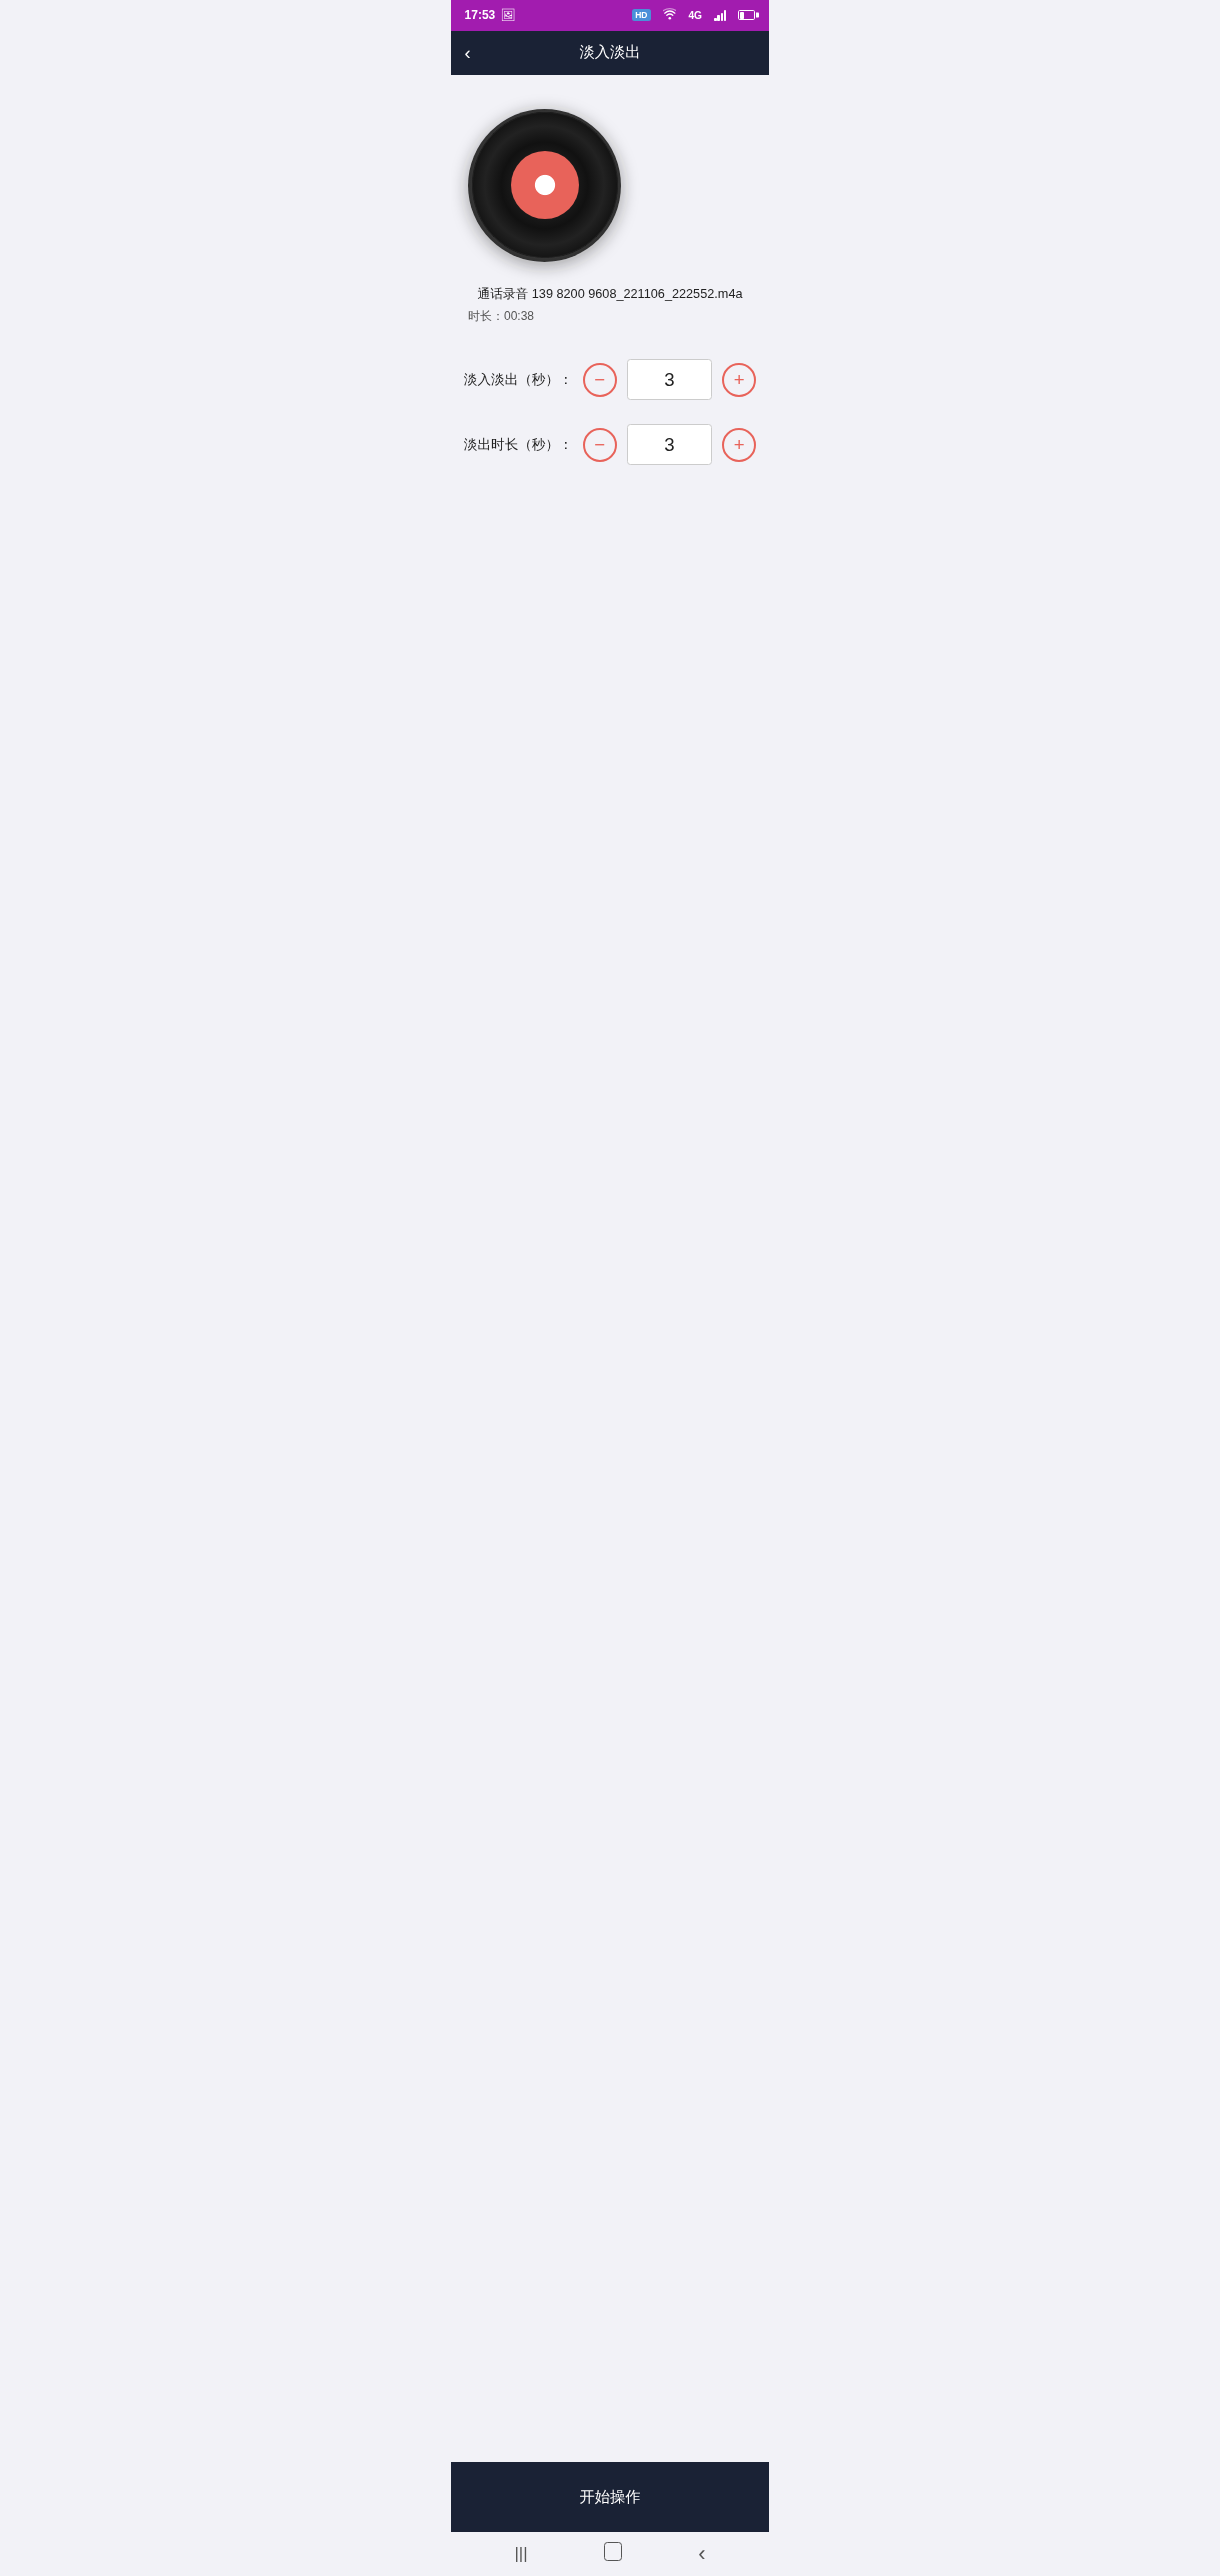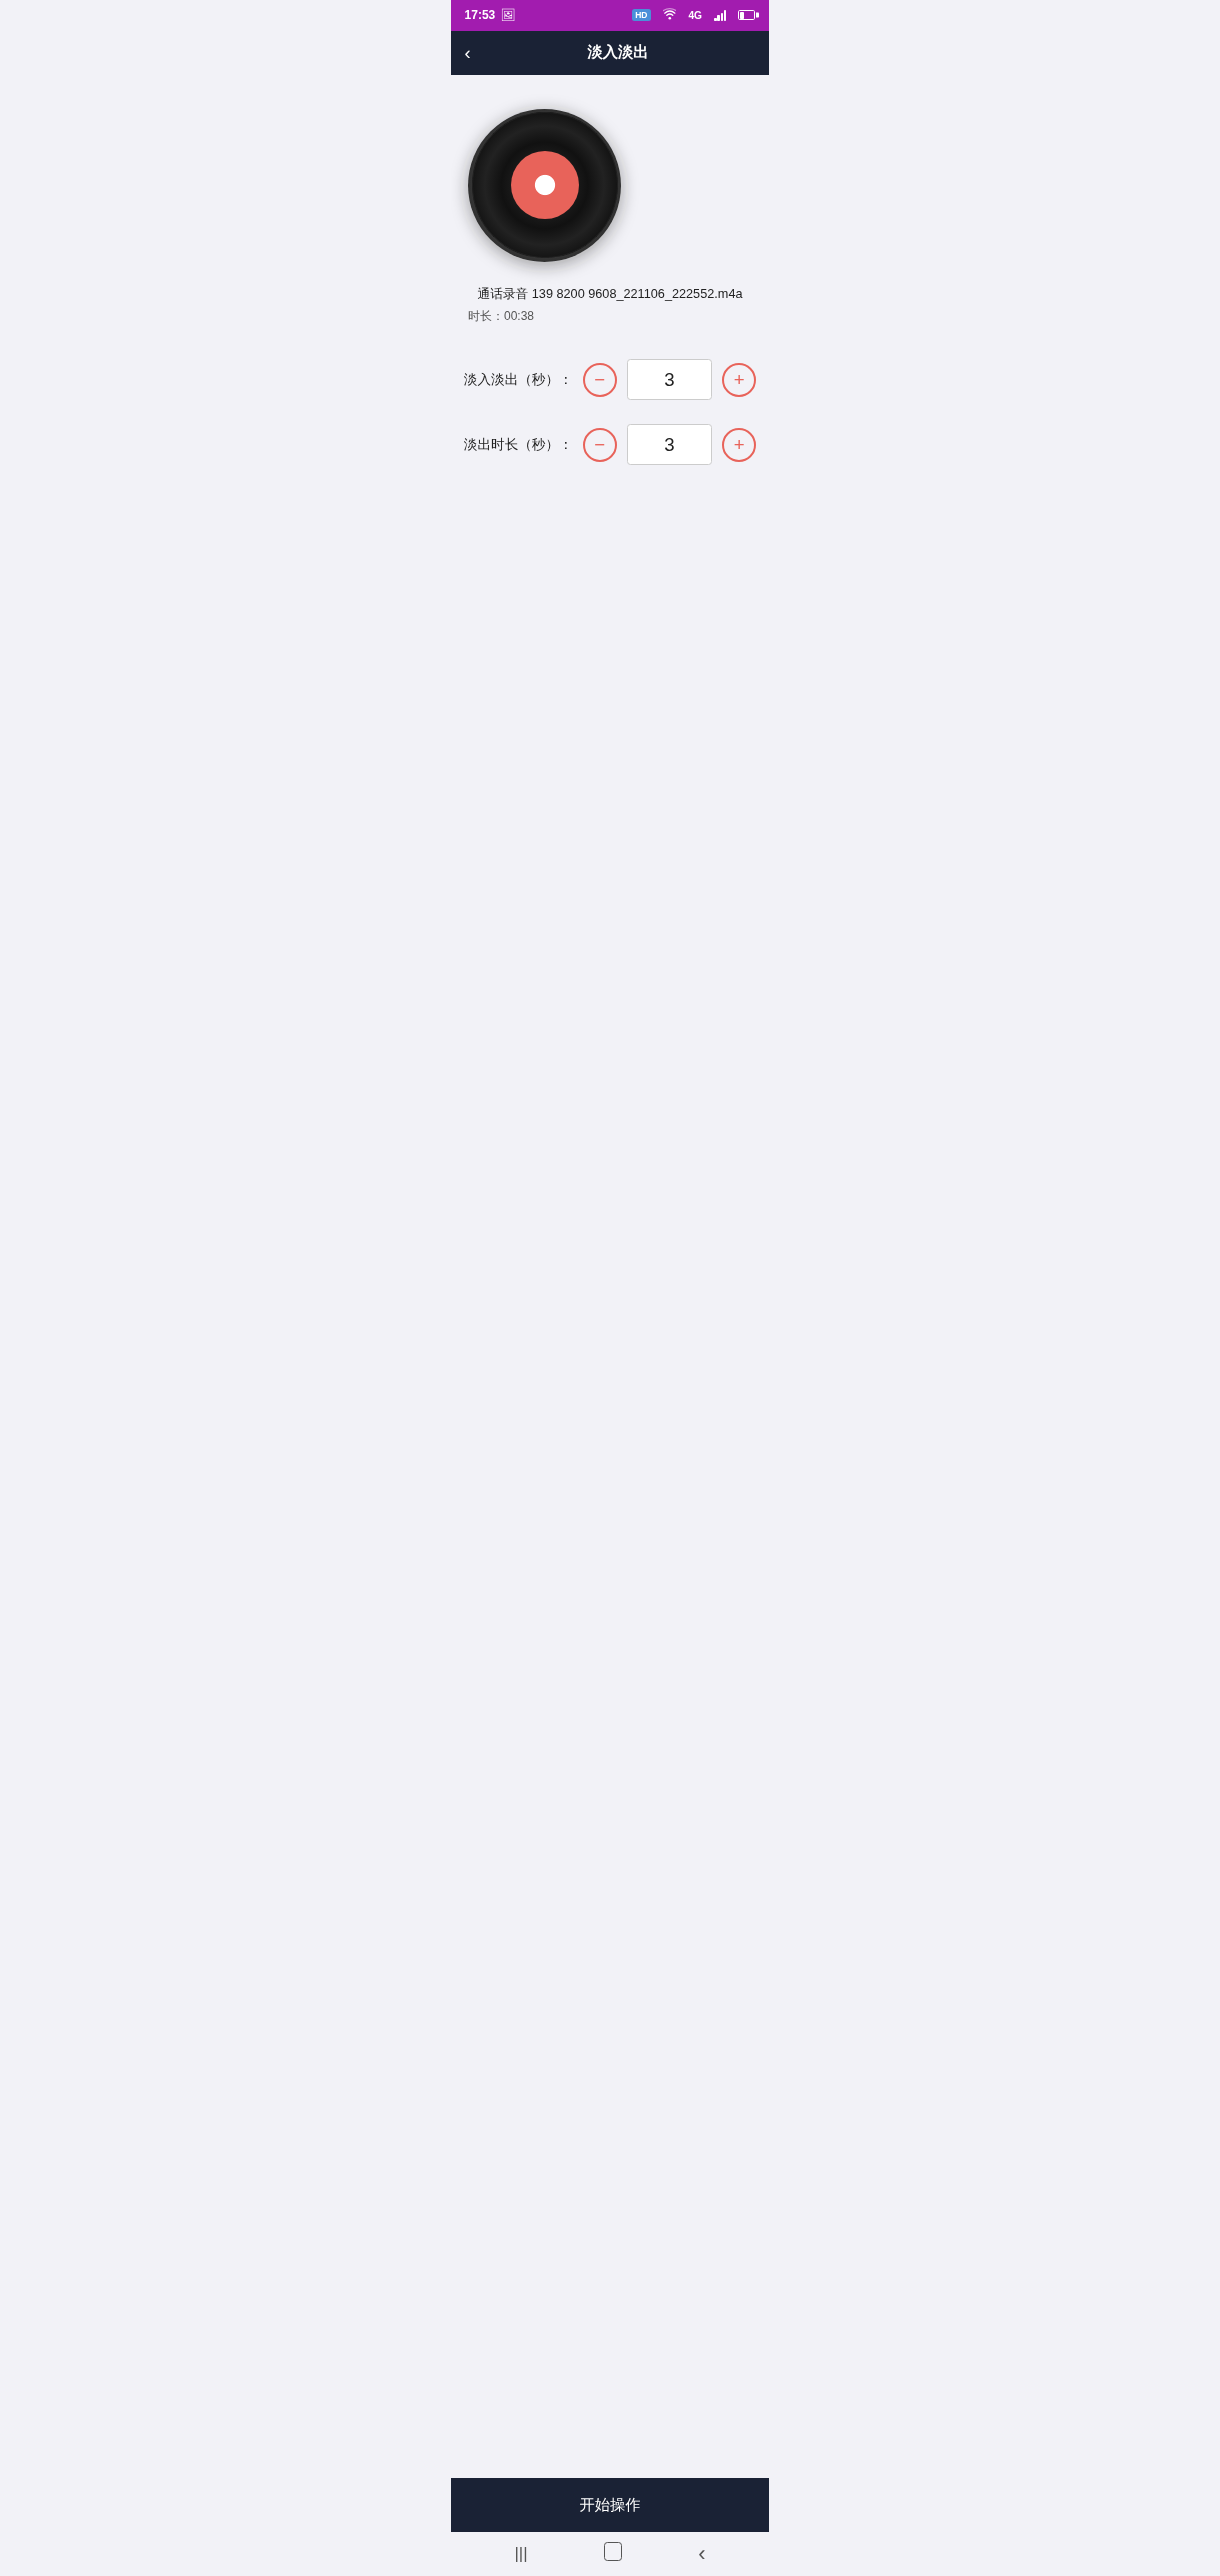--- a/index.html
+++ b/index.html
@@ -57,22 +57,21 @@
       cursor: pointer;
       padding: 6.8px;
       margin-left: -6.8px;
     }
     .nav-title {
       position: absolute;
       left: 50%;
       transform: translateX(-50%);
       color: #fff;
       font-size: 15.3px;
-      font-weight: 700;
-      margin-left: 8px;
+      font-weight: 400;
     }
 
     
     .scroll-track {
       position: absolute;
       right: 0;
       top: 75px;
       width: 3.4px;
       height: 102px;
       background: #c0c0c0;
@@ -188,21 +187,21 @@
       text-align: center;
       font-size: 18.6px;
       color: #222;
       background: #fff;
       outline: none;
     }
 
     
     .bottom-bar {
       background: #1a2235;
-      height: 54px;
+      height: 70px;
       display: flex;
       align-items: center;
       justify-content: center;
       cursor: pointer;
     }
     .bottom-bar-text {
       color: #fff;
       font-size: 15.3px;
       font-weight: 500;
     }

